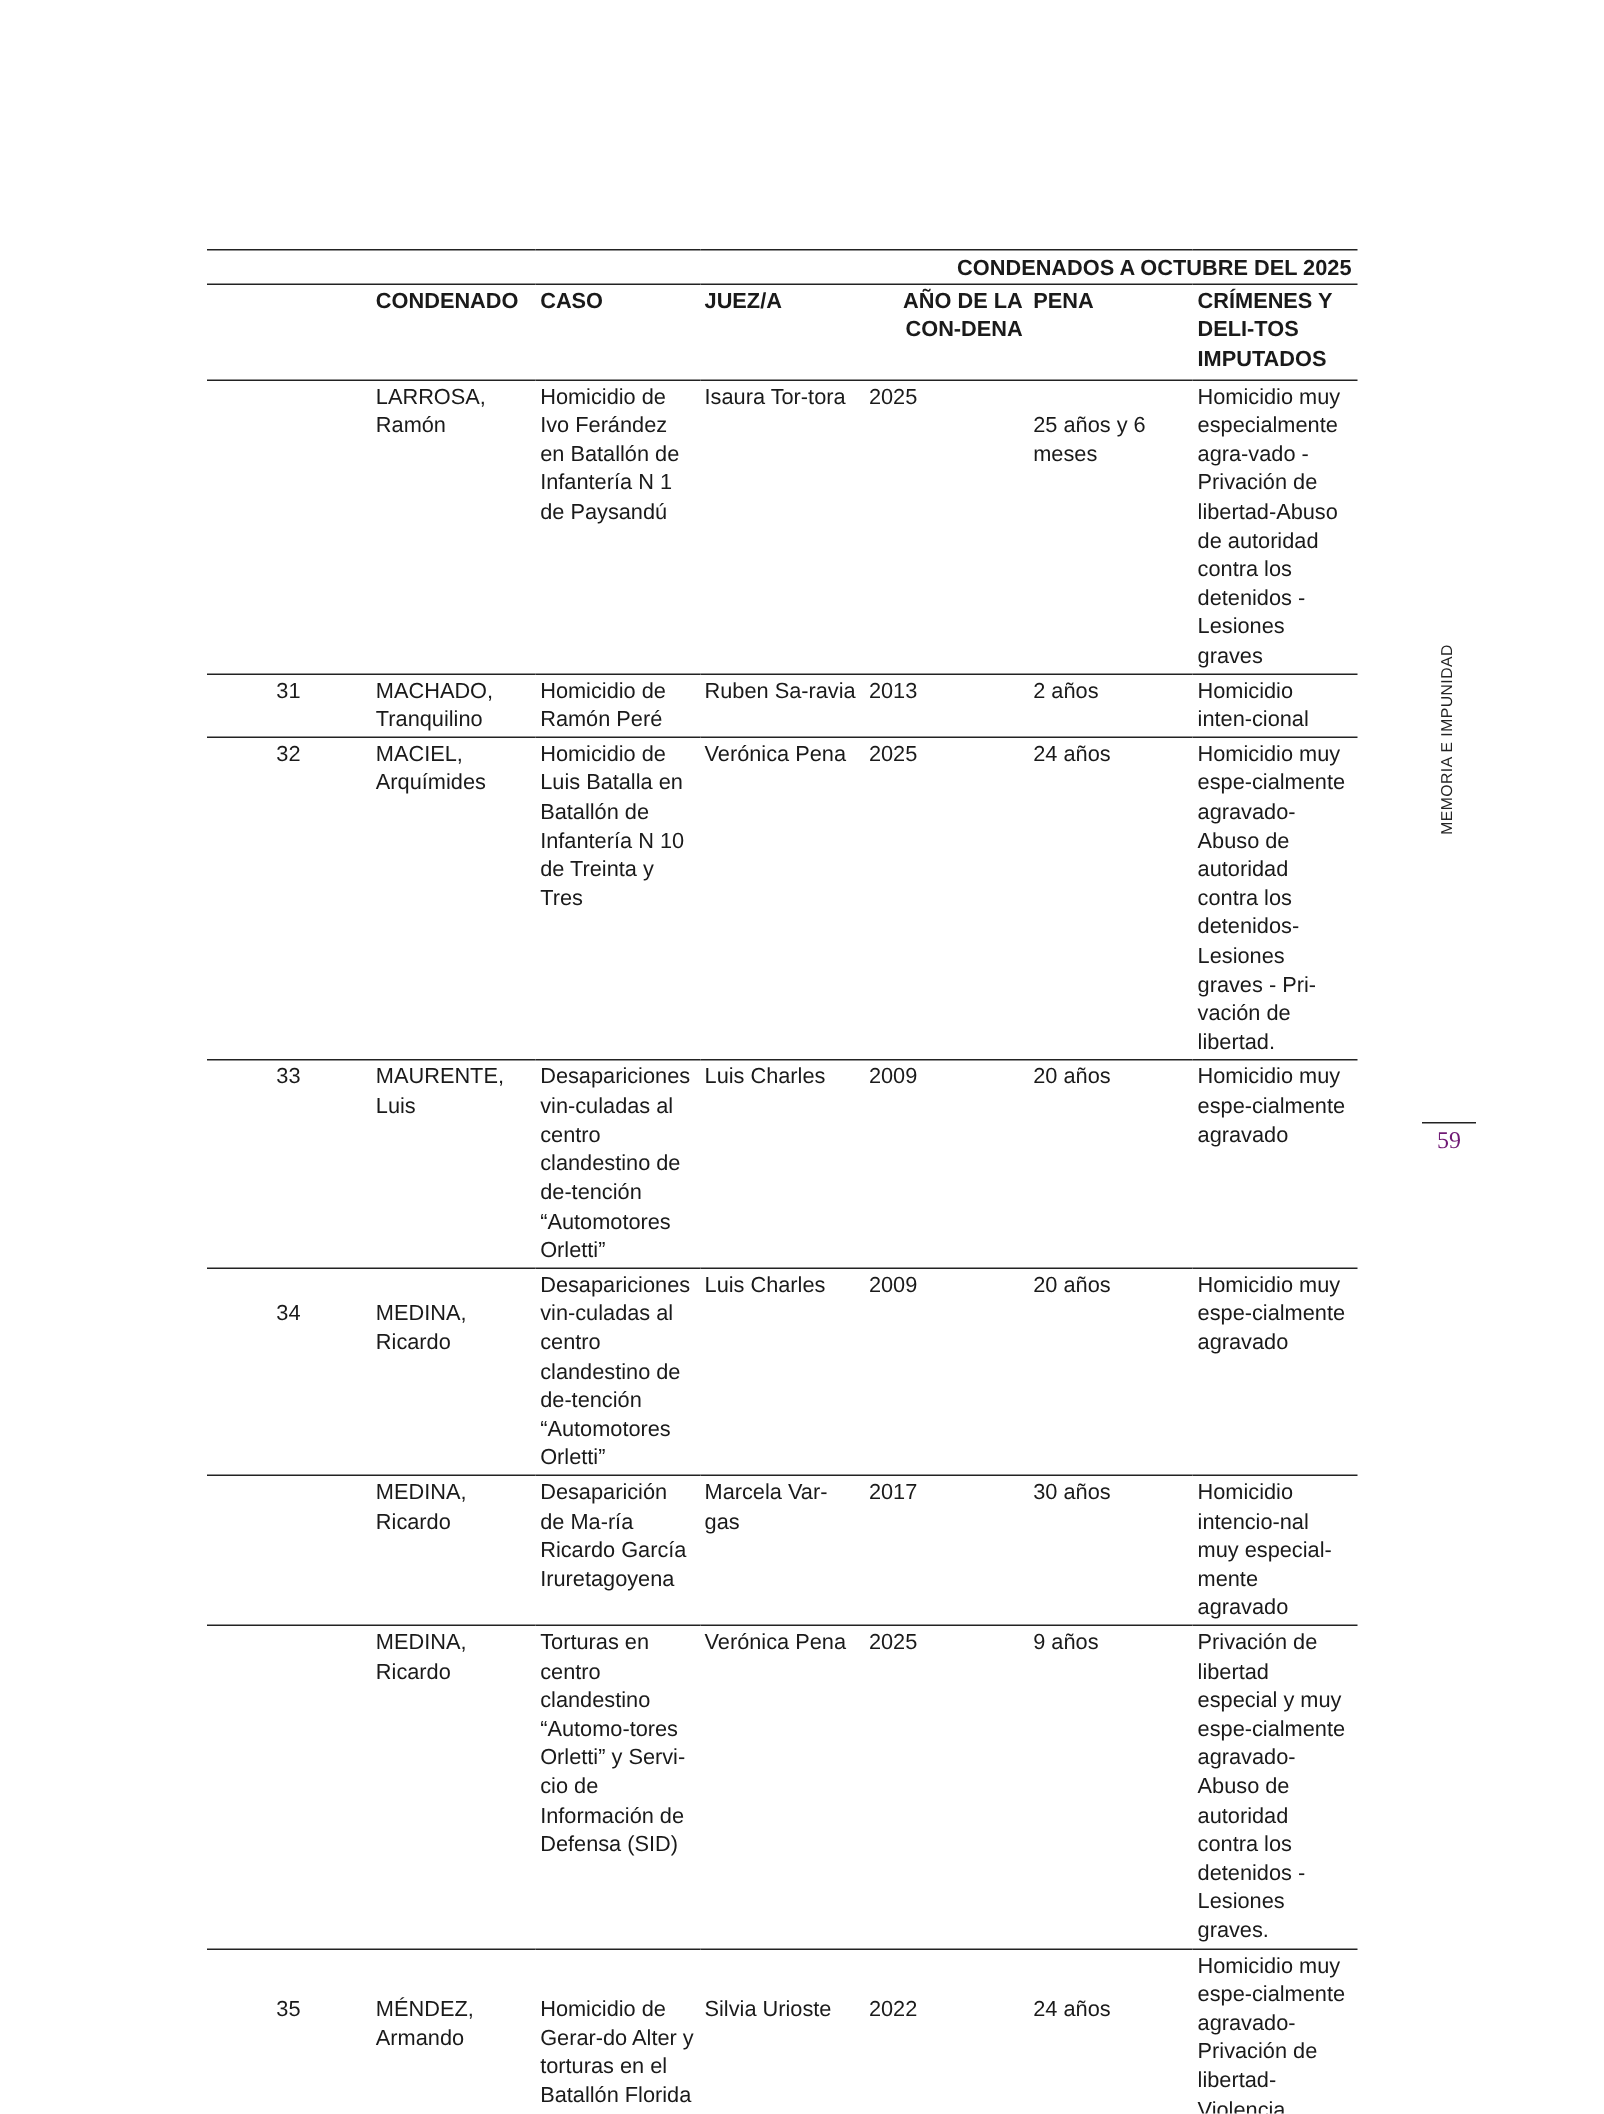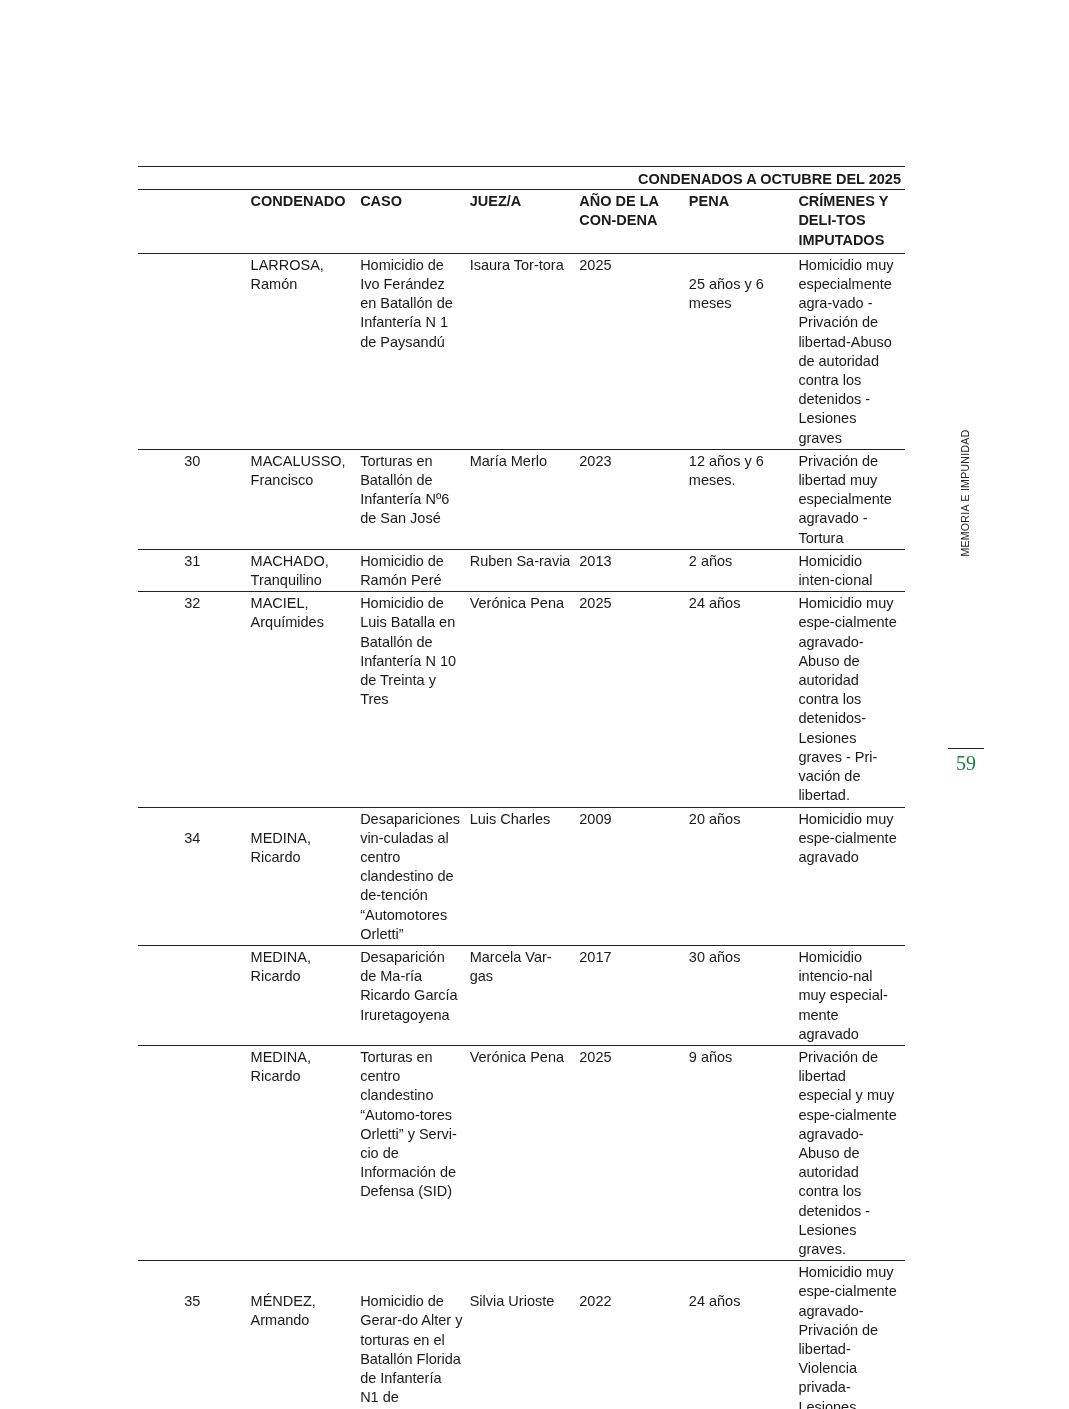--- a/index.html
+++ b/index.html
@@ -14,29 +14,29 @@
   .head-row th { border-bottom: 1px solid #222; padding-bottom: 3px; }
   tbody tr { border-bottom: 1px solid #222; }
   tbody tr:last-child { border-bottom: 1.5px solid #222; }
   .c-num { width: 36px; text-align: center; }
   .c-name { width: 130px; }
   .c-case { width: 165px; }
   .c-judge { width: 110px; }
   .c-year { width: 80px; }
   .c-pena { width: 85px; }
   .c-crimes { width: auto; }
-  th.c-year { text-align: left; }
+  th.c-year { text-align: right; }
   .pad-top1 { padding-top: 21px; margin-top: 20px; }
   .pad-top-mid { padding-top: 31px; }
   .side-label { position: absolute; left: 958px; top: 420px; width: 14px; height: 145px; }
   .side-label span { position: absolute; left: 50%; top: 50%; transform: translate(-50%,-50%) rotate(-90deg);
          white-space: nowrap; font-size: 10.5px; letter-spacing: 0.3px; color: #222; }
   .page-rule { position: absolute; left: 948px; top: 748px; width: 36px; border-top: 1px solid #222; }
   .page-num { position: absolute; left: 948px; top: 752px; width: 36px; text-align: center;
-         font-family: "Liberation Serif", serif; font-size: 20px; color: #15803d; }
+         font-family: "Liberation Serif", serif; font-size: 16px; color: #701a75; }
 </style>
 </head>
 <body>
 
 <div class="table-wrap">
   <table>
     <thead>
       <tr class="title-row">
         <th colspan="7">CONDENADOS A OCTUBRE DEL 2025</th>
       </tr>
@@ -54,45 +54,45 @@
         <tr>
           <td class="c-num"></td>
           <td class="c-name">LARROSA, Ramón</td>
           <td class="c-case">Homicidio de Ivo Ferández en Batallón de Infantería N 1 de Paysandú</td>
           <td class="c-judge">Isaura Tor-tora</td>
           <td class="c-year">2025</td>
           <td class="c-pena pad-top1">25 años y 6 meses</td>
           <td class="c-crimes">Homicidio muy especialmente agra-vado -Privación de libertad-Abuso de autoridad contra los detenidos - Lesiones graves</td>
         </tr>
         <tr>
-          <td class="c-num">30</td>
-          <td class="c-name">MACALUSSO, Francisco</td>
-          <td class="c-case">Torturas en Batallón de Infantería Nº6 de San José</td>
-          <td class="c-judge">María Merlo</td>
-          <td class="c-year">2023</td>
-          <td class="c-pena">12 años y 6 meses.</td>
-          <td class="c-crimes">Privación de libertad muy especialmente agravado - Tortura</td>
-        </tr>
-        <tr>
           <td class="c-num">31</td>
           <td class="c-name">MACHADO, Tranquilino</td>
           <td class="c-case">Homicidio de Ramón Peré</td>
           <td class="c-judge">Ruben Sa-ravia</td>
           <td class="c-year">2013</td>
           <td class="c-pena">2 años</td>
           <td class="c-crimes">Homicidio inten-cional</td>
         </tr>
         <tr>
           <td class="c-num">32</td>
           <td class="c-name">MACIEL, Arquímides</td>
           <td class="c-case">Homicidio de Luis Batalla en Batallón de Infantería N 10 de Treinta y Tres</td>
           <td class="c-judge">Verónica Pena</td>
           <td class="c-year">2025</td>
           <td class="c-pena">24 años</td>
           <td class="c-crimes">Homicidio muy espe-cialmente agravado- Abuso de autoridad contra los detenidos- Lesiones graves - Pri-vación de libertad.</td>
+        </tr>
+        <tr>
+          <td class="c-num">33</td>
+          <td class="c-name">MAURENTE, Luis</td>
+          <td class="c-case">Desapariciones vin-culadas al centro clandestino de de-tención “Automotores Orletti”</td>
+          <td class="c-judge">Luis Charles</td>
+          <td class="c-year">2009</td>
+          <td class="c-pena">20 años</td>
+          <td class="c-crimes">Homicidio muy espe-cialmente agravado</td>
         </tr>
         <tr>
           <td class="c-num pad-top1">34</td>
           <td class="c-name pad-top1">MEDINA, Ricardo</td>
           <td class="c-case">Desapariciones vin-culadas al centro clandestino de de-tención “Automotores Orletti”</td>
           <td class="c-judge">Luis Charles</td>
           <td class="c-year">2009</td>
           <td class="c-pena">20 años</td>
           <td class="c-crimes">Homicidio muy espe-cialmente agravado</td>
         </tr>

